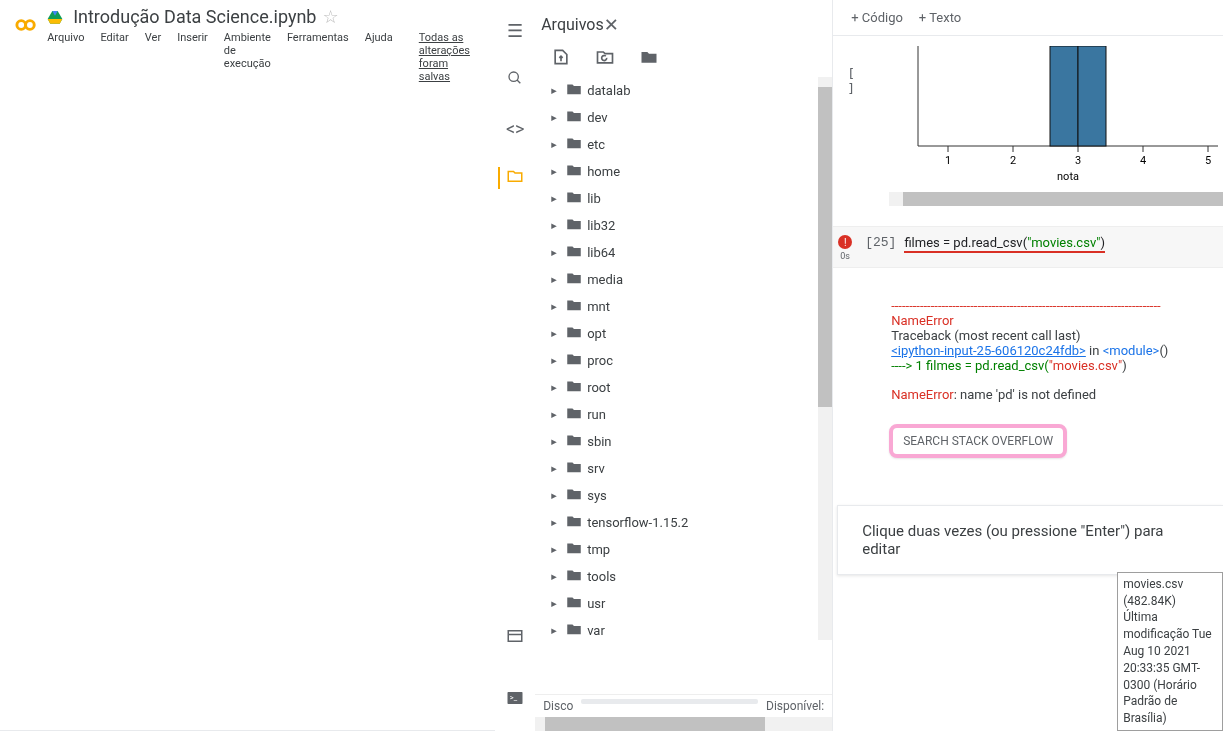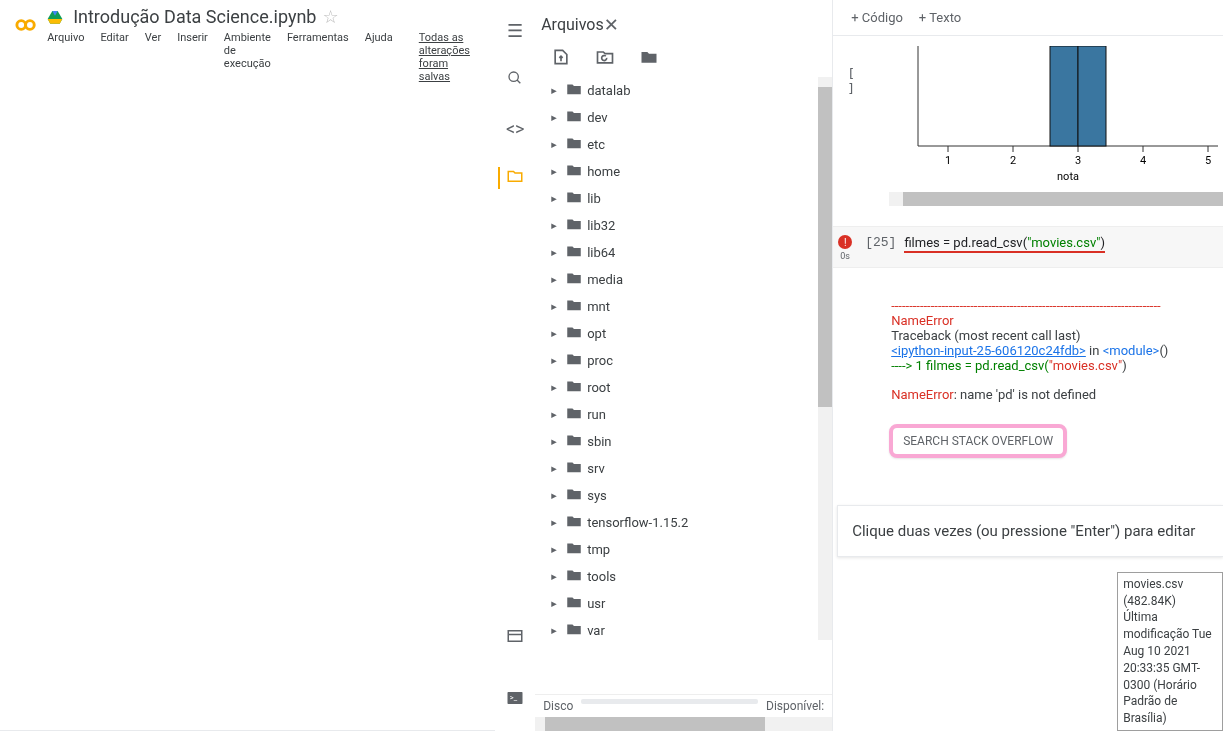--- a/index.html
+++ b/index.html
@@ -50,21 +50,21 @@
 .code-line{font-family:monospace;font-size:13px;padding-top:4px;color:#202124}
 .code-line .str{color:#008000}
 .underline-red{border-bottom:2px solid #d93025;display:inline-block;padding-bottom:1px}
 .error-output{font-family:monospace;font-size:13px;padding:30px 0 14px 58px}
 .dash-sep{color:#d93025}
 .err-name{color:#d93025}
 .err-link{color:#1a73e8;text-decoration:underline;cursor:pointer}
 .err-module{color:#1a73e8}
 .err-str{color:#d93025}
 .search-btn{margin:8px 0 13px 56px;padding:6px 10px;border:4px solid #f9a8d4;border-radius:8px;background:#fff;font-size:12px;color:#5f6368;cursor:pointer;box-shadow:0 1px 2px rgba(0,0,0,0.1)}
-.placeholder-cell{margin:34px 0 1px 4px;padding:16px 14px;border:1px solid #e8eaed;border-right:none;font-size:15px;color:#3c4043;box-shadow:0 1px 3px rgba(0,0,0,0.1)}
+.placeholder-cell{margin:34px 0 1px 4px;padding:16px 24px;border:1px solid #e8eaed;border-right:none;font-size:15px;color:#3c4043;box-shadow:0 1px 3px rgba(0,0,0,0.1)}
 .tooltip{position:absolute;left:284px;bottom:0px;background:#fff;border:1px solid #9e9e9e;padding:3px 5px;font-size:12px;color:#3c4043;z-index:10;line-height:1.4}
 </style>
 </head>
 <body>
 
 <div class="app">
   <div class="header">
     <svg class="colab-logo" viewBox="0 0 32 32">
         <circle cx="10" cy="16" r="6" fill="none" stroke="#f9ab00" stroke-width="4"></circle>
         <circle cx="22" cy="16" r="6" fill="none" stroke="#f9ab00" stroke-width="4"></circle>

